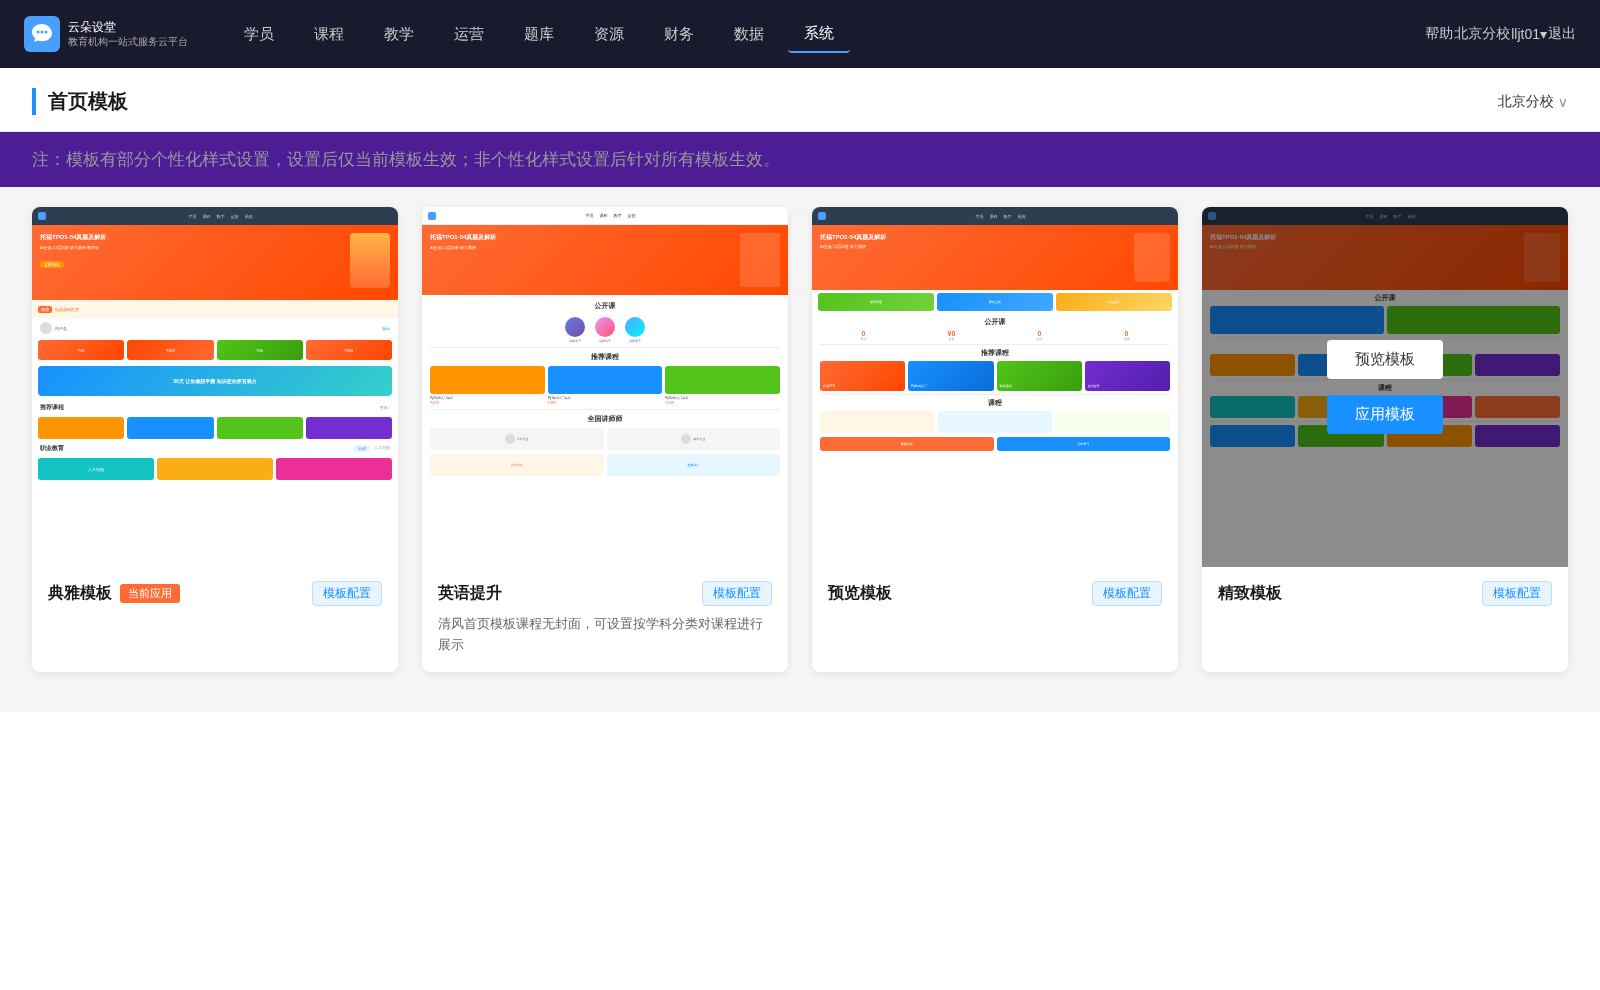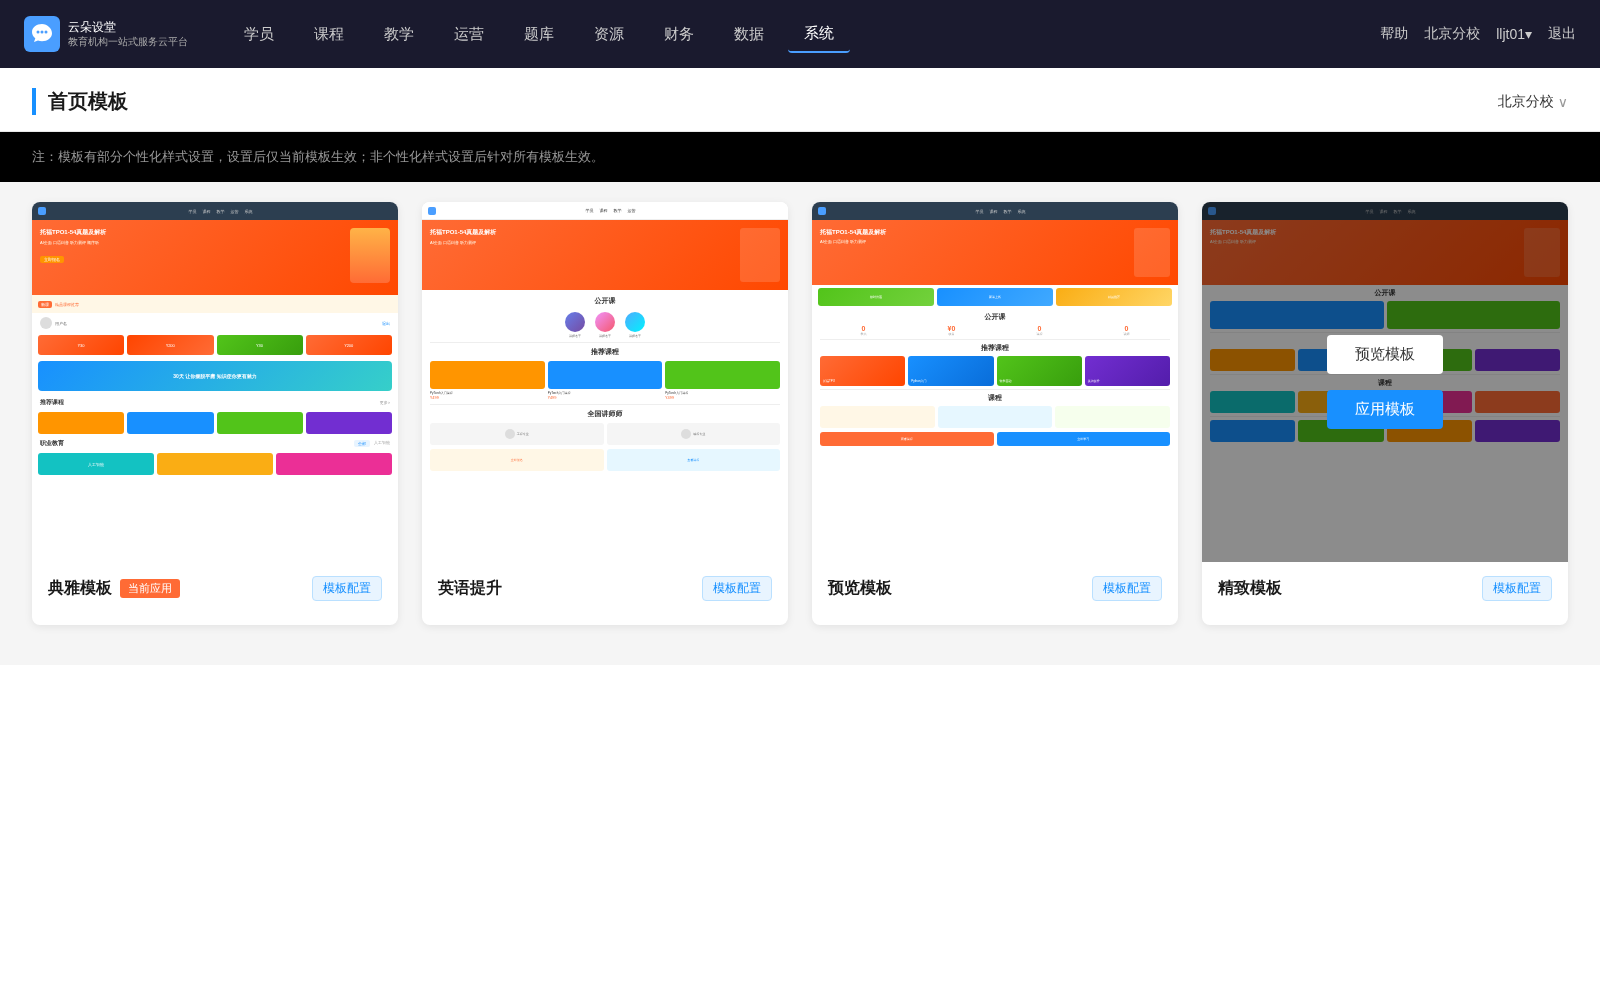--- a/index.html
+++ b/index.html
@@ -7,37 +7,37 @@
 
     
     .nav { background: #1a1a2e; height: 68px; display: flex; align-items: center; padding: 0 24px; position: relative; }
     .nav-logo { display: flex; align-items: center; gap: 8px; margin-right: 40px; }
     .nav-logo-icon { width: 36px; height: 36px; background: #4a9eff; border-radius: 6px; display: flex; align-items: center; justify-content: center; color: white; font-size: 14px; font-weight: bold; }
     .nav-logo-text { color: white; font-size: 12px; line-height: 1.3; }
     .nav-logo-text .sub { color: #aaa; font-size: 10px; }
     .nav-items { display: flex; align-items: center; gap: 8px; flex: 1; }
     .nav-item { color: #ccc; font-size: 15px; padding: 8px 16px; cursor: pointer; border-radius: 4px; }
     .nav-item.active { color: white; border-bottom: 2px solid #4a9eff; }
-    .nav-right { display: flex; align-items: center; gap: 16px; margin-left: auto; }
+    .nav-right { display: flex; align-items: center; gap: 1px; margin-left: auto; }
     .nav-right-item { color: #ccc; font-size: 14px; cursor: pointer; }
 
     
     .page { background: white; min-height: calc(990px - 68px); padding: 0; }
     .page-header { padding: 20px 32px 0; display: flex; align-items: center; justify-content: space-between; border-bottom: 1px solid #e8e8e8; }
     .page-title { font-size: 20px; font-weight: 600; color: #1a1a1a; border-left: 4px solid #1890ff; padding-left: 12px; margin-bottom: 16px; }
     .branch-selector { display: flex; align-items: center; gap: 4px; color: #333; font-size: 14px; cursor: pointer; margin-bottom: 16px; }
     .branch-selector .arrow { color: #999; }
 
     
     .tabs { display: flex; padding: 0 32px; border-bottom: 1px solid #e8e8e8; background: white; }
     .tab { padding: 14px 24px; font-size: 15px; cursor: pointer; color: #666; border-bottom: 2px solid transparent; margin-bottom: -1px; }
     .tab.active { color: #1890ff; border-bottom: 2px solid #1890ff; font-weight: 500; }
 
     
-    .notice { padding: 16px 32px; color: #999; font-size: 13px; background: #000000; }
+    .notice { padding: 16px 32px; color: #999; font-size: 17px; background: #4c1d95; }
 
     
     .content { padding: 20px 32px 40px; background: #f5f5f5; }
     .templates-grid { display: grid; grid-template-columns: repeat(4, 1fr); gap: 24px; }
 
     
     .template-card { background: white; border-radius: 8px; overflow: hidden; box-shadow: 0 2px 8px rgba(0,0,0,0.08); }
     .template-preview { position: relative; height: 360px; overflow: hidden; cursor: pointer; }
     .preview-overlay { position: absolute; top: 0; left: 0; right: 0; bottom: 0; background: rgba(0,0,0,0.45); display: flex; flex-direction: column; align-items: center; justify-content: center; gap: 16px; opacity: 0; transition: opacity 0.2s; }
     .template-card:last-child .preview-overlay { opacity: 1; }
@@ -291,20 +291,21 @@
           <div class="preview-overlay">
             <button class="btn-preview">预览模板</button>
             <button class="btn-apply">应用模板</button>
           </div>
         </div>
         <div class="template-footer">
           <div class="template-name-row">
             <span class="template-name">英语提升</span>
             <button class="btn-config">模板配置</button>
           </div>
+          <div class="template-desc">清风首页模板课程无封面，可设置按学科分类对课程进行展示</div>
         </div>
       </div>
 
       <div class="template-card">
         <div class="template-preview">
           <div style="width:100%;height:100%;background:white;overflow:hidden;">
 
             <div style="height:18px;background:#2c3e50;width:100%;display:flex;align-items:center;padding:0 6px;gap:3px;">
               <div style="width:8px;height:8px;background:#4a9eff;border-radius:2px;"></div>
               <div style="flex:1;display:flex;justify-content:center;gap:6px;">

